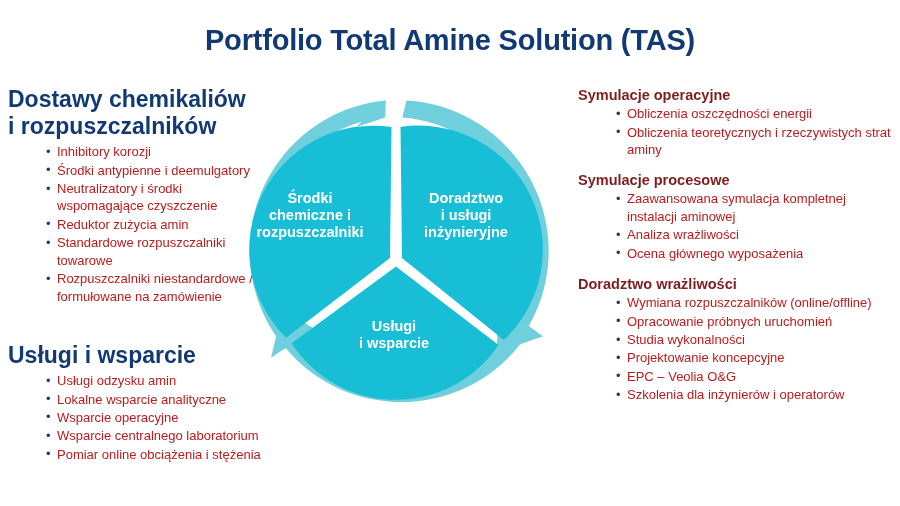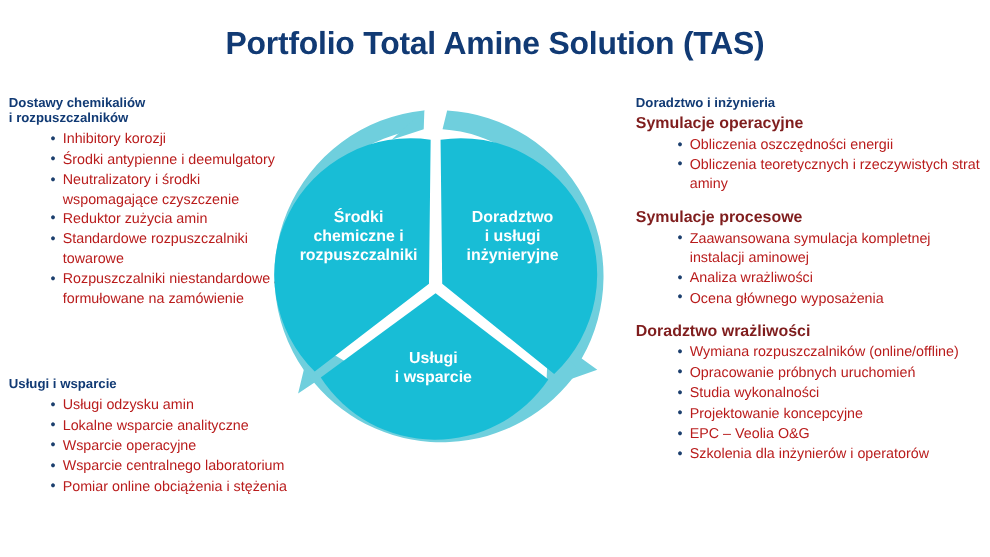--- a/index.html
+++ b/index.html
@@ -29,21 +29,21 @@
     font-weight: bold;
     color: #113a74;
     letter-spacing: -0.2px;
     white-space: nowrap;
   }
 
   
   .block { position: absolute; }
 
   .block-title {
-    font-size: 12px;
+    font-size: 23px;
     font-weight: bold;
     color: #113a74;
     line-height: 1.18;
     margin: 0 0 3px 0;
   }
   .block-title .line2 { display: block; }
 
   .sub-title {
     font-size: 14.5px;
     font-weight: bold;
@@ -96,21 +96,21 @@
 
   .seg-label {
     position: absolute;
     color: #ffffff;
     font-weight: bold;
     font-size: 14.5px;
     line-height: 1.17;
     text-align: center;
     white-space: pre-line;
   }
-  #label-chem { left: 18px;  top: 90px;  width: 140px; }
+  #label-chem { left: 2px;  top: 90px;  width: 140px; }
   #label-eng  { left: 160px; top: 90px;  width: 136px; }
   #label-sup  { left: 86px;  top: 218px; width: 140px; }
 </style>
 </head>
 <body>
 
 <div id="slide">
 
   <div class="slide-title">Portfolio Total Amine Solution (TAS)</div>
 
@@ -134,21 +134,20 @@
     <ul class="bullets">
       <li>Usługi odzysku amin</li>
       <li>Lokalne wsparcie analityczne</li>
       <li>Wsparcie operacyjne</li>
       <li>Wsparcie centralnego laboratorium</li>
       <li>Pomiar online obciążenia i stężenia</li>
     </ul>
   </div>
 
   <div class="block" id="right-col">
-    <div class="block-title">Doradztwo i inżynieria</div>
 
     <div>
       <div class="sub-title">Symulacje operacyjne</div>
       <ul class="bullets">
         <li>Obliczenia oszczędności energii</li>
         <li>Obliczenia teoretycznych i rzeczywistych strat aminy</li>
       </ul>
     </div>
 
     <div class="gap-group">

